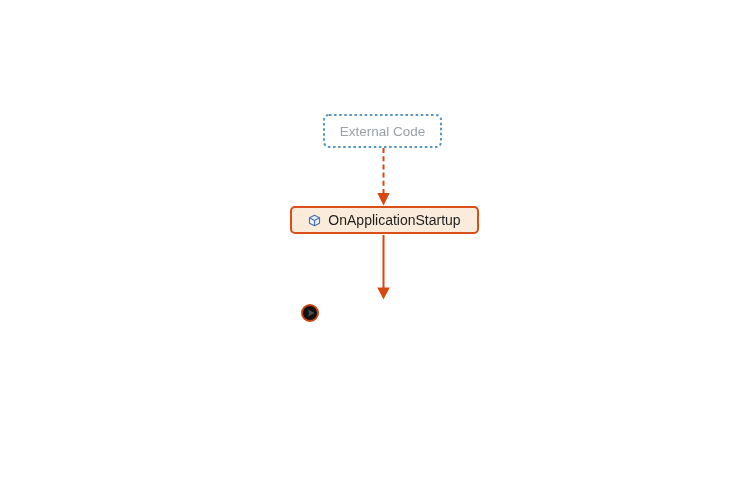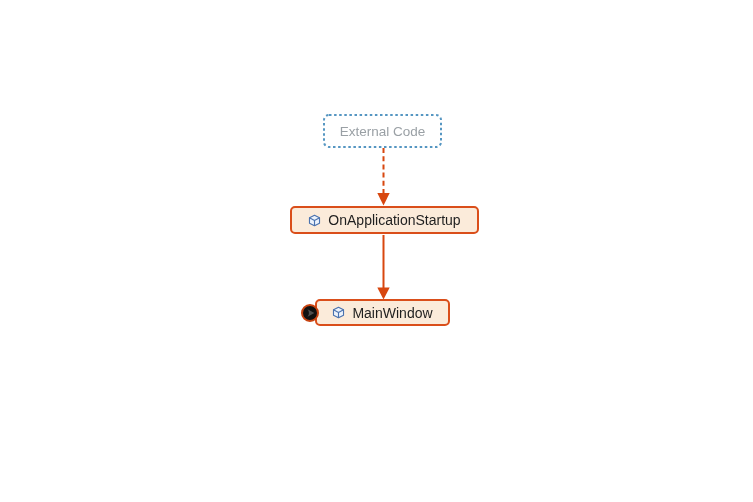--- a/index.html
+++ b/index.html
@@ -91,27 +91,20 @@
   </div>
 
   <div class="node node-method node-startup">
     <svg class="cube-icon" width="13" height="13" viewBox="0 0 14 14">
       <path d="M7 1.3 L12.4 4.1 L12.4 9.9 L7 12.7 L1.6 9.9 L1.6 4.1 Z" fill="#ecf2fb" stroke="#4a72af" stroke-width="1.2" stroke-linejoin="round"></path>
       <path d="M1.6 4.1 L7 7 L12.4 4.1 M7 7 L7 12.7" fill="none" stroke="#4a72af" stroke-width="1.2" stroke-linejoin="round"></path>
     </svg>
     <span class="node-label">OnApplicationStartup</span>
   </div>
 
-  <div class="node node-method node-mainwindow">
-    <svg class="cube-icon" width="13" height="13" viewBox="0 0 14 14">
-      <path d="M7 1.3 L12.4 4.1 L12.4 9.9 L7 12.7 L1.6 9.9 L1.6 4.1 Z" fill="#ecf2fb" stroke="#4a72af" stroke-width="1.2" stroke-linejoin="round"></path>
-      <path d="M1.6 4.1 L7 7 L12.4 4.1 M7 7 L7 12.7" fill="none" stroke="#4a72af" stroke-width="1.2" stroke-linejoin="round"></path>
-    </svg>
-    <span class="node-label">MainWindow</span>
-  </div>
 
   <div class="expand-badge">
     <svg width="12" height="12" viewBox="0 0 13 13">
       <path d="M3.4 2.1 L11.2 6.5 L3.4 10.9 C6 8.7 6 4.3 3.4 2.1 Z" fill="#4f4f4f"></path>
     </svg>
   </div>
 
 </div>
 
 </body></html>

